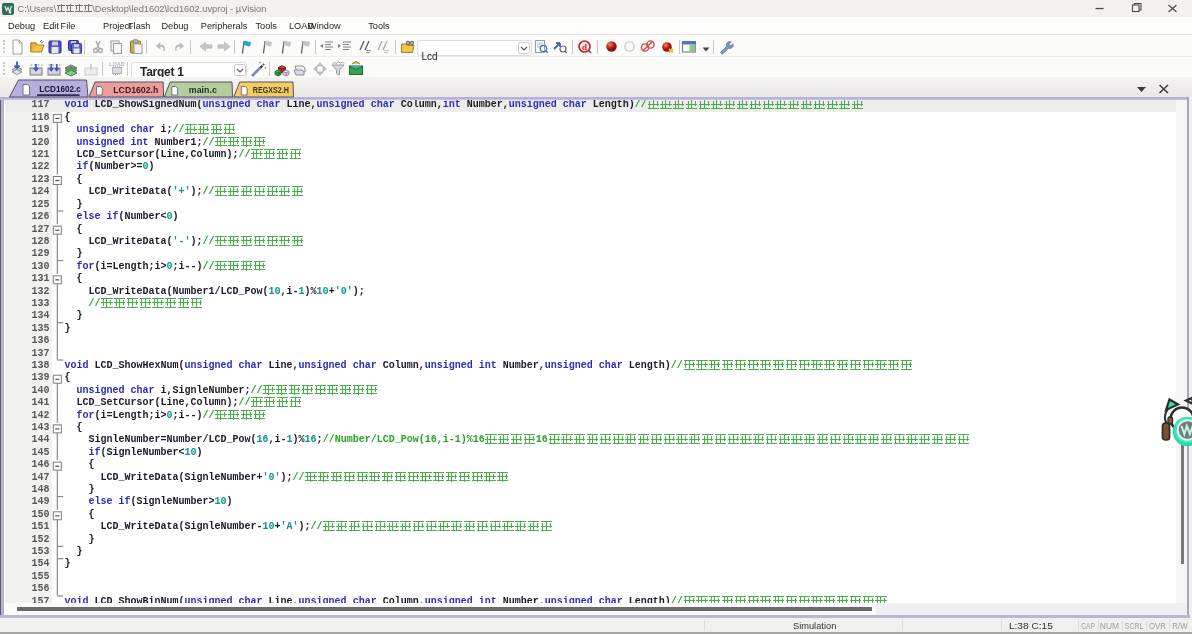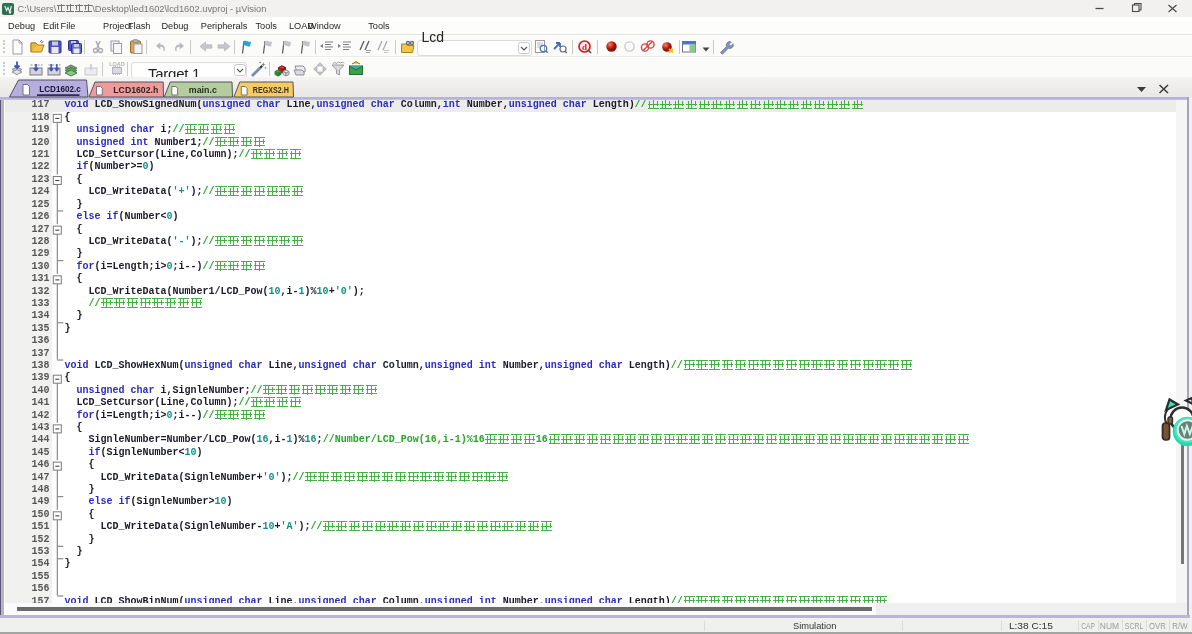--- a/index.html
+++ b/index.html
@@ -254,27 +254,27 @@
     <path d="M3 5h12l-4.5 5v5l-3-1.5V10z" fill="#d9d9df" stroke="#9a9aa2"></path>
     <path d="M3.5 4l2-1.5 2 1 2-1.5 2 1 2-1 1.5 1.5" fill="none" stroke="#9a9aa2"></path>
   </svg>
 <svg class="abs" style="left:347.0px;top:59.5px" width="18" height="18" viewBox="0 0 18 18">
     <rect x="2.5" y="6" width="13" height="8.5" fill="#3da04d" stroke="#1f6f2f"></rect>
     <path d="M2.5 6l6.5 4 6.5-4" fill="#2fb0a0" stroke="#1f6f2f"></path>
     <path d="M5 4l4-2.5L13 4" fill="#e8d048" stroke="#8e7818"></path>
   </svg>
 
 <div class="abs" style="left:416.5px;top:40px;width:115px;height:15.5px;border:1px solid #dcdcdc;border-radius:3px;background:#fff"></div>
-<div class="abs" style="left:421.5px;top:29px;font-size:14px;color:#222">Lcd</div>
+<div class="abs" style="left:421.5px;top:51px;font-size:10px;color:#222">Lcd</div>
 <div class="abs" style="left:517.5px;top:41.5px;width:12.5px;height:12.5px;border:1px solid #c9c9c9;border-radius:2.5px"></div>
 <svg class="abs" style="left:520px;top:45.5px" width="8" height="5" viewBox="0 0 8 5">
     <path d="M1 1l3 3 3-3" stroke="#555" fill="none" stroke-width="1.1"></path>
   </svg>
 <div class="abs" style="left:130.5px;top:62px;width:116px;height:15.5px;border:1px solid #dcdcdc;border-radius:3px;background:#fff"></div>
-<div class="abs" style="left:148px;top:64.5px;font-size:15px;color:#222;font-weight:normal;letter-spacing:-.25px">Target 1</div>
+<div class="abs" style="left:140px;top:64.5px;font-size:12px;color:#222;font-weight:bold;letter-spacing:-.25px">Target 1</div>
 <div class="abs" style="left:233.5px;top:63.5px;width:12.5px;height:12.5px;border:1px solid #c9c9c9;border-radius:2.5px"></div>
 <svg class="abs" style="left:236px;top:67.5px" width="8" height="5" viewBox="0 0 8 5">
     <path d="M1 1l3 3 3-3" stroke="#555" fill="none" stroke-width="1.1"></path>
   </svg>
 
 <svg class="abs" style="left:0;top:77px" width="1192" height="23" viewBox="0 0 1192 23">
 <defs>
       <linearGradient id="tb" x1="0" y1="0" x2="0" y2="1">
         <stop offset="0" stop-color="#f4f3f2"></stop>
         <stop offset="1" stop-color="#e9e8e6"></stop>

